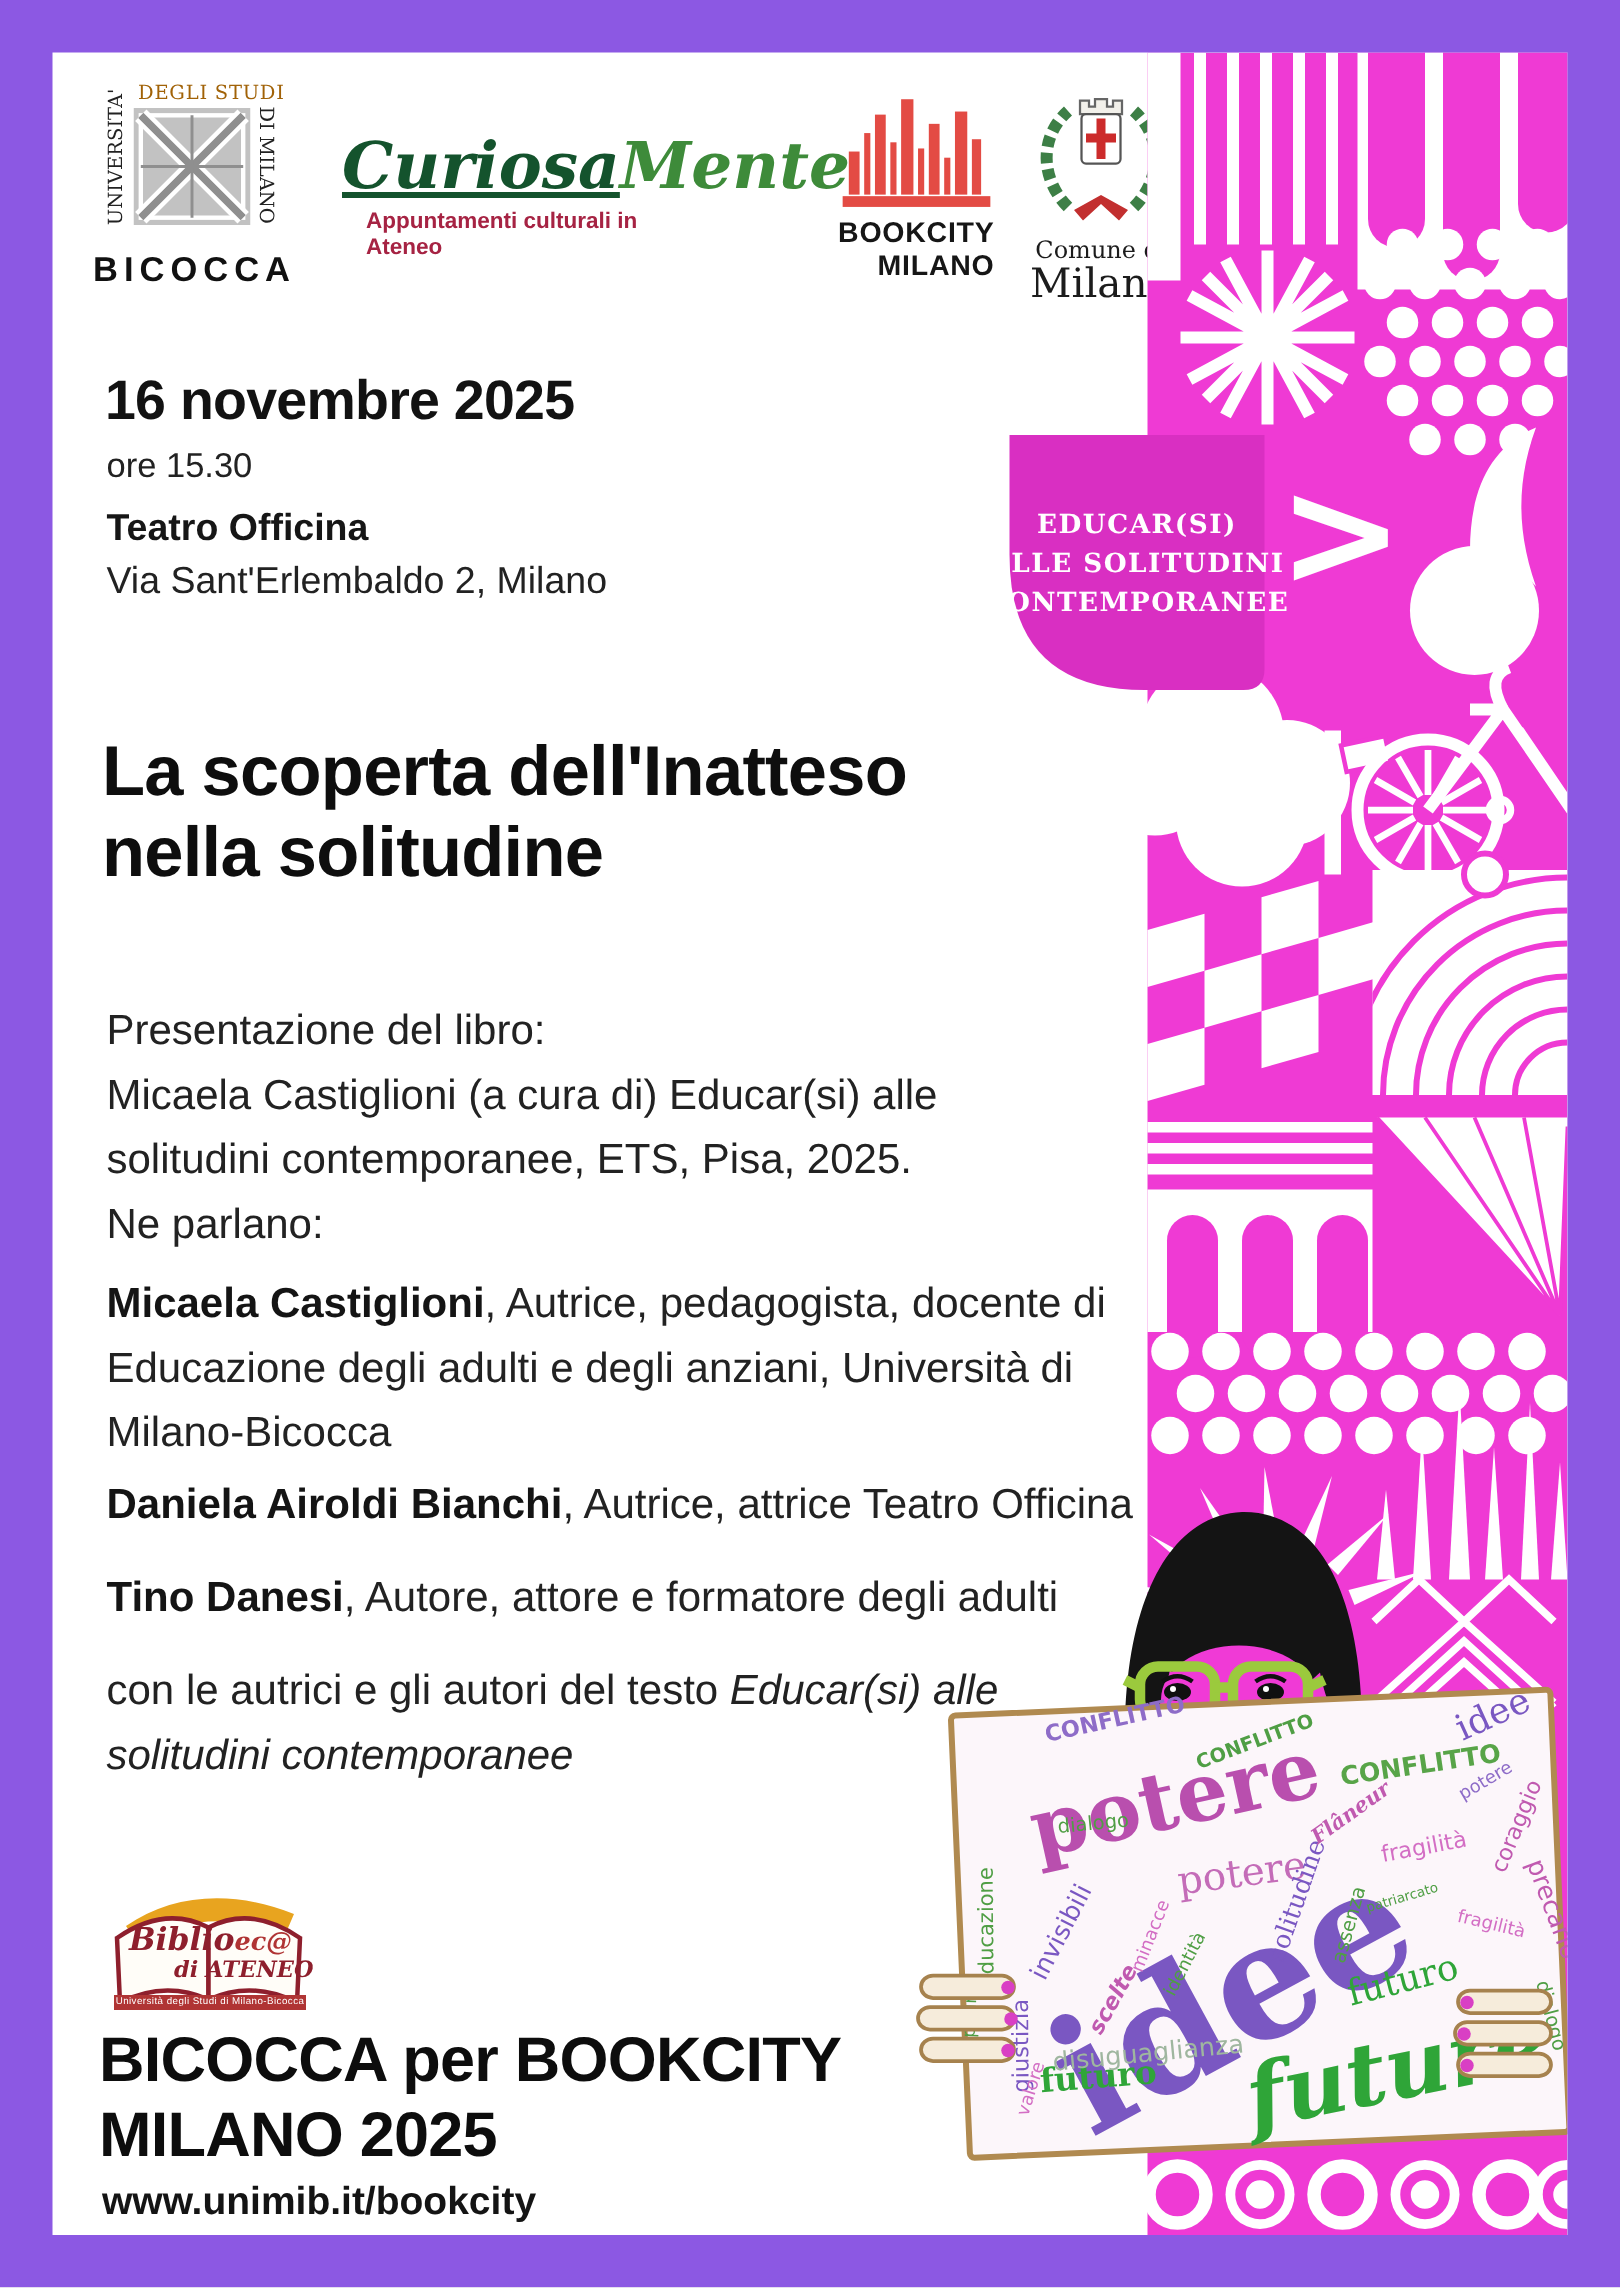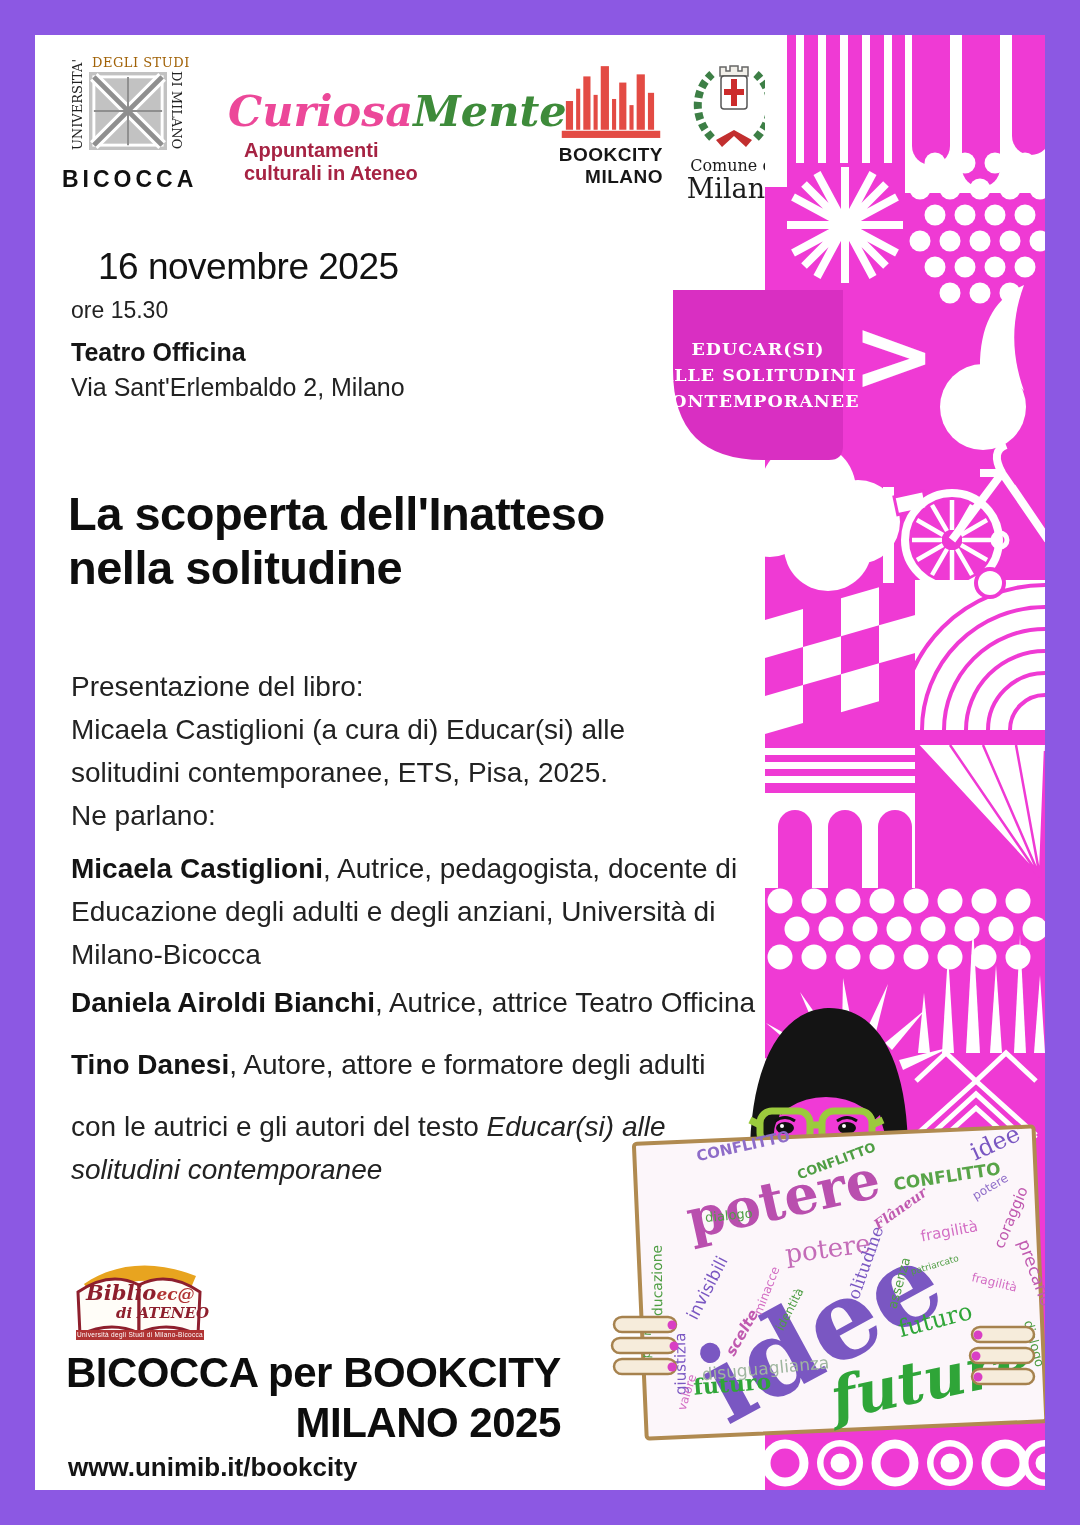--- a/index.html
+++ b/index.html
@@ -11,33 +11,33 @@
   
   .logo-bicocca{position:absolute;left:62px;top:55px;width:132px;height:138px;}
   .bx-top{position:absolute;left:30px;top:0;font-size:13px;letter-spacing:.5px;color:#a16207;}
   .bx-left{position:absolute;left:8px;top:4px;writing-mode:vertical-rl;transform:rotate(180deg);font-size:13px;color:#222;}
   .bx-right{position:absolute;right:10px;top:16px;writing-mode:vertical-rl;font-size:13px;color:#222;}
   .bx-mark{position:absolute;left:27px;top:17px;width:78px;height:78px;}
   .bx-name{position:absolute;left:0;bottom:0;width:100%;text-align:center;font-weight:bold;font-size:23px;letter-spacing:4px;color:#111;}
 
   .logo-curiosa{position:absolute;left:228px;top:90px;width:230px;}
   .cm-script{font-family:"DejaVu Serif",serif;font-style:italic;font-weight:bold;font-size:43px;line-height:1;}
-  .cm-red{color:#ec4899;}
+  .cm-red{color:#14532d;text-decoration:underline;}
   .cm-green{color:#3e8b3a;}
-  .cm-sub{margin-top:6px;padding-left:16px;font-size:20px;font-weight:bold;color:#a62343;}
+  .cm-sub{margin-top:6px;padding-left:16px;font-size:15px;font-weight:bold;color:#a62343;}
 
   .logo-bookcity{position:absolute;left:500px;top:60px;width:118px;text-align:right;margin-left:45px;}
   .bk-text{font-weight:800;font-size:19px;line-height:1.15;color:#161616;letter-spacing:.5px;}
 
   .logo-comune{position:absolute;left:640px;top:58px;width:108px;text-align:center;margin-left:40px;}
   .cd-line1{font-family:"DejaVu Serif",serif;font-size:16px;color:#1c1c1c;margin-top:2px;}
   .cd-line2{font-family:"DejaVu Serif",serif;font-size:27px;color:#1c1c1c;line-height:1;}
 
   
-  .ev-date{position:absolute;left:70px;top:246px;font-size:37px;font-weight:400;letter-spacing:-.5px;color:#121212;margin-left:28px;}
+  .ev-date{position:absolute;left:70px;top:246px;font-size:37px;font-weight:700;letter-spacing:-.5px;color:#121212;}
   .ev-time{position:absolute;left:71px;top:297px;font-size:23px;color:#222;}
   .ev-venue{position:absolute;left:71px;top:338px;font-size:25px;font-weight:bold;color:#161616;}
   .ev-addr{position:absolute;left:71px;top:373px;font-size:25px;color:#222;}
 
   .ev-title{position:absolute;left:68px;top:487px;width:660px;font-size:47px;font-weight:800;
             line-height:1.14;letter-spacing:-.5px;color:#0e0e0e;}
 
   .para{position:absolute;left:71px;font-size:28px;line-height:1.53;color:#222;}
   .p-pres{top:666px;width:660px;}
   .p-ne{top:795px;}
@@ -50,21 +50,21 @@
   
   .logo-bib{position:absolute;left:64px;top:1254px;width:156px;height:94px;}
   .bib-svg{position:absolute;left:0;top:0;width:156px;height:94px;}
   .bib-l1{position:absolute;left:22px;top:26px;font-family:"DejaVu Serif",serif;font-style:italic;font-weight:bold;font-size:21px;color:#8e1f2d;}
   .bib-l1 .at{font-size:17px;color:#b03434;}
   .bib-l2{position:absolute;left:52px;top:50px;font-family:"DejaVu Serif",serif;font-style:italic;font-weight:bold;font-size:15px;color:#8e1f2d;}
   .bib-band{position:absolute;left:12px;top:76px;width:128px;height:10px;background:#b03434;color:#fff;
             font-size:6.5px;line-height:10px;text-align:center;letter-spacing:.3px;overflow:hidden;}
 
   
-  .ft-title{position:absolute;left:66px;top:1348px;font-size:42px;font-weight:800;line-height:1.2;letter-spacing:-.5px;color:#0d0d0d;text-align:right;}
+  .ft-title{position:absolute;left:66px;top:1348px;font-size:42px;font-weight:800;line-height:1.2;letter-spacing:-.5px;color:#0d0d0d;}
   .ft-url{position:absolute;left:68px;top:1452px;font-size:26px;font-weight:bold;color:#141414;}
 
   
   .strip-svg{position:absolute;left:600px;top:35px;width:445px;height:1455px;z-index:5;}
   .badge-txt{font-family:"DejaVu Serif",serif;font-weight:bold;letter-spacing:1px;fill:#fff;}
   .wcs{font-family:"DejaVu Serif",serif;}
   .wcn{font-family:"DejaVu Sans",sans-serif;}
   .wci{font-style:italic;}
 </style>
 </head>

